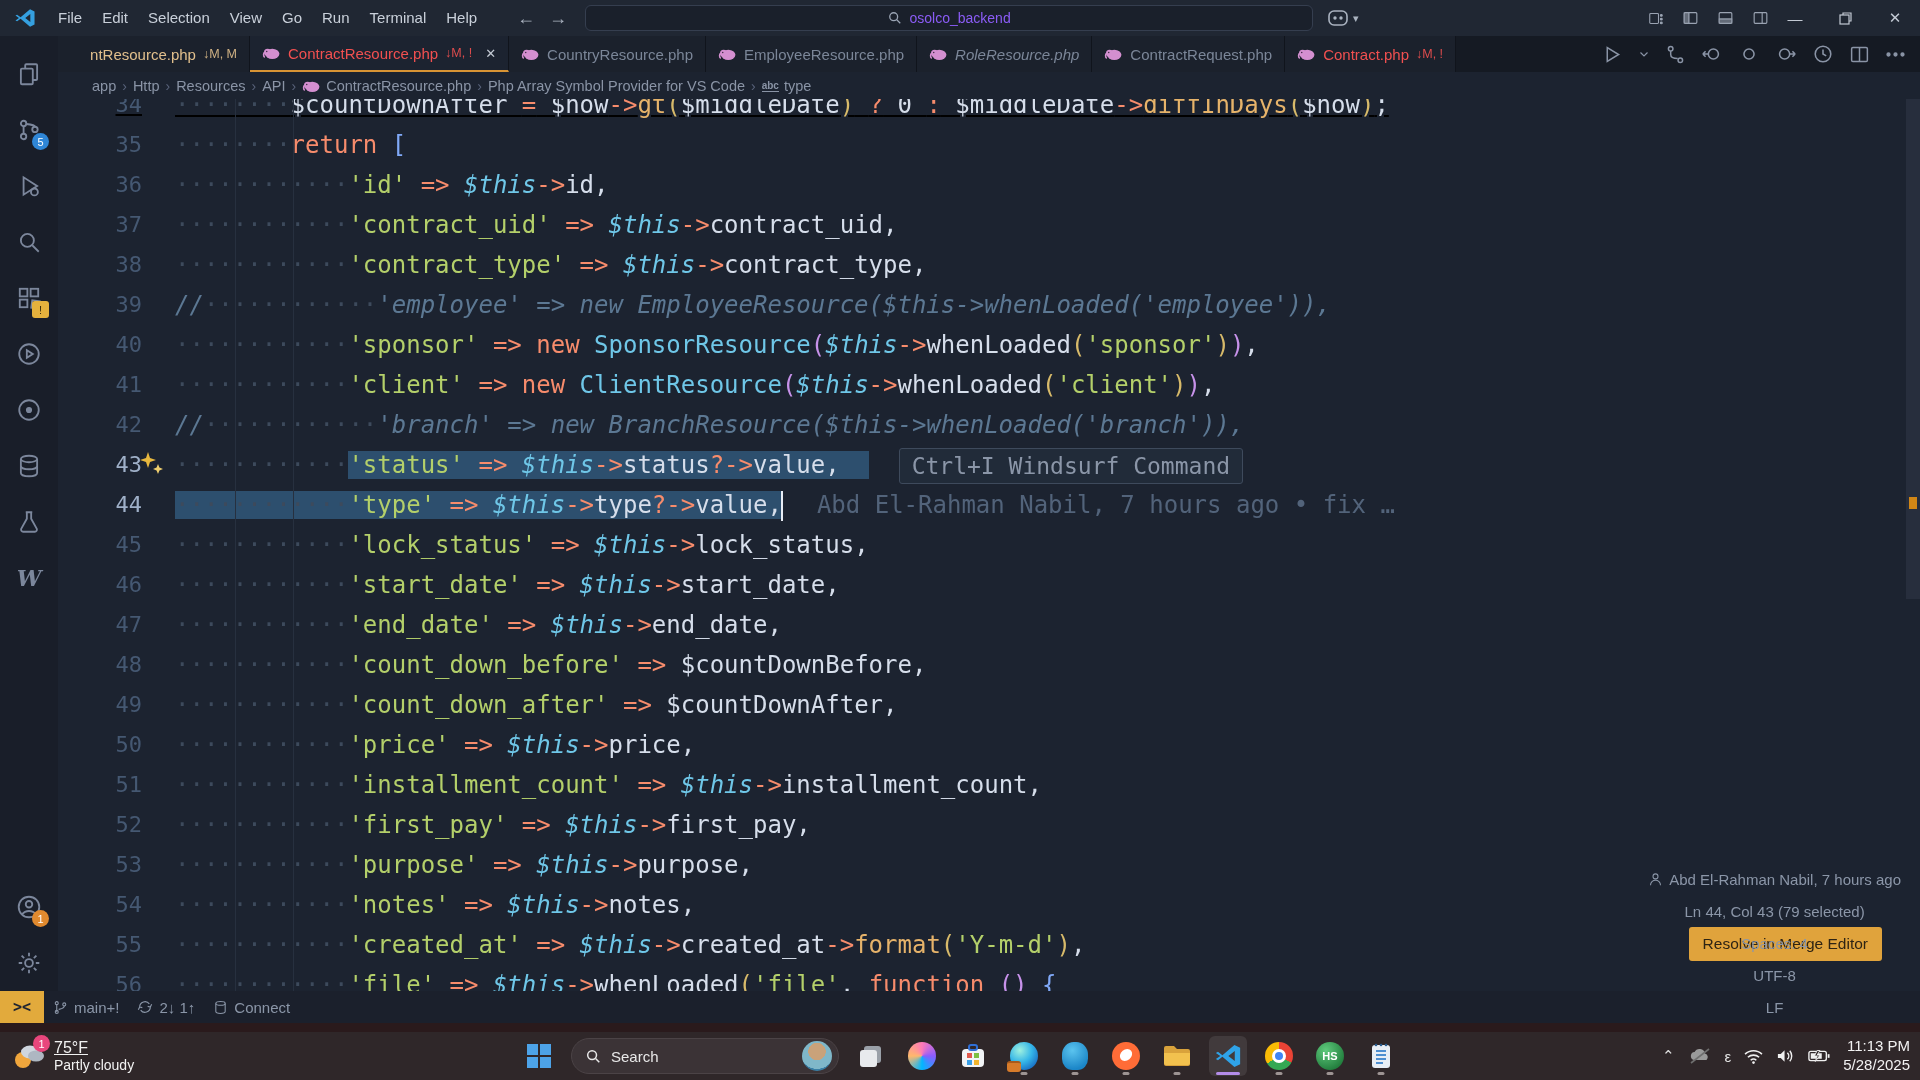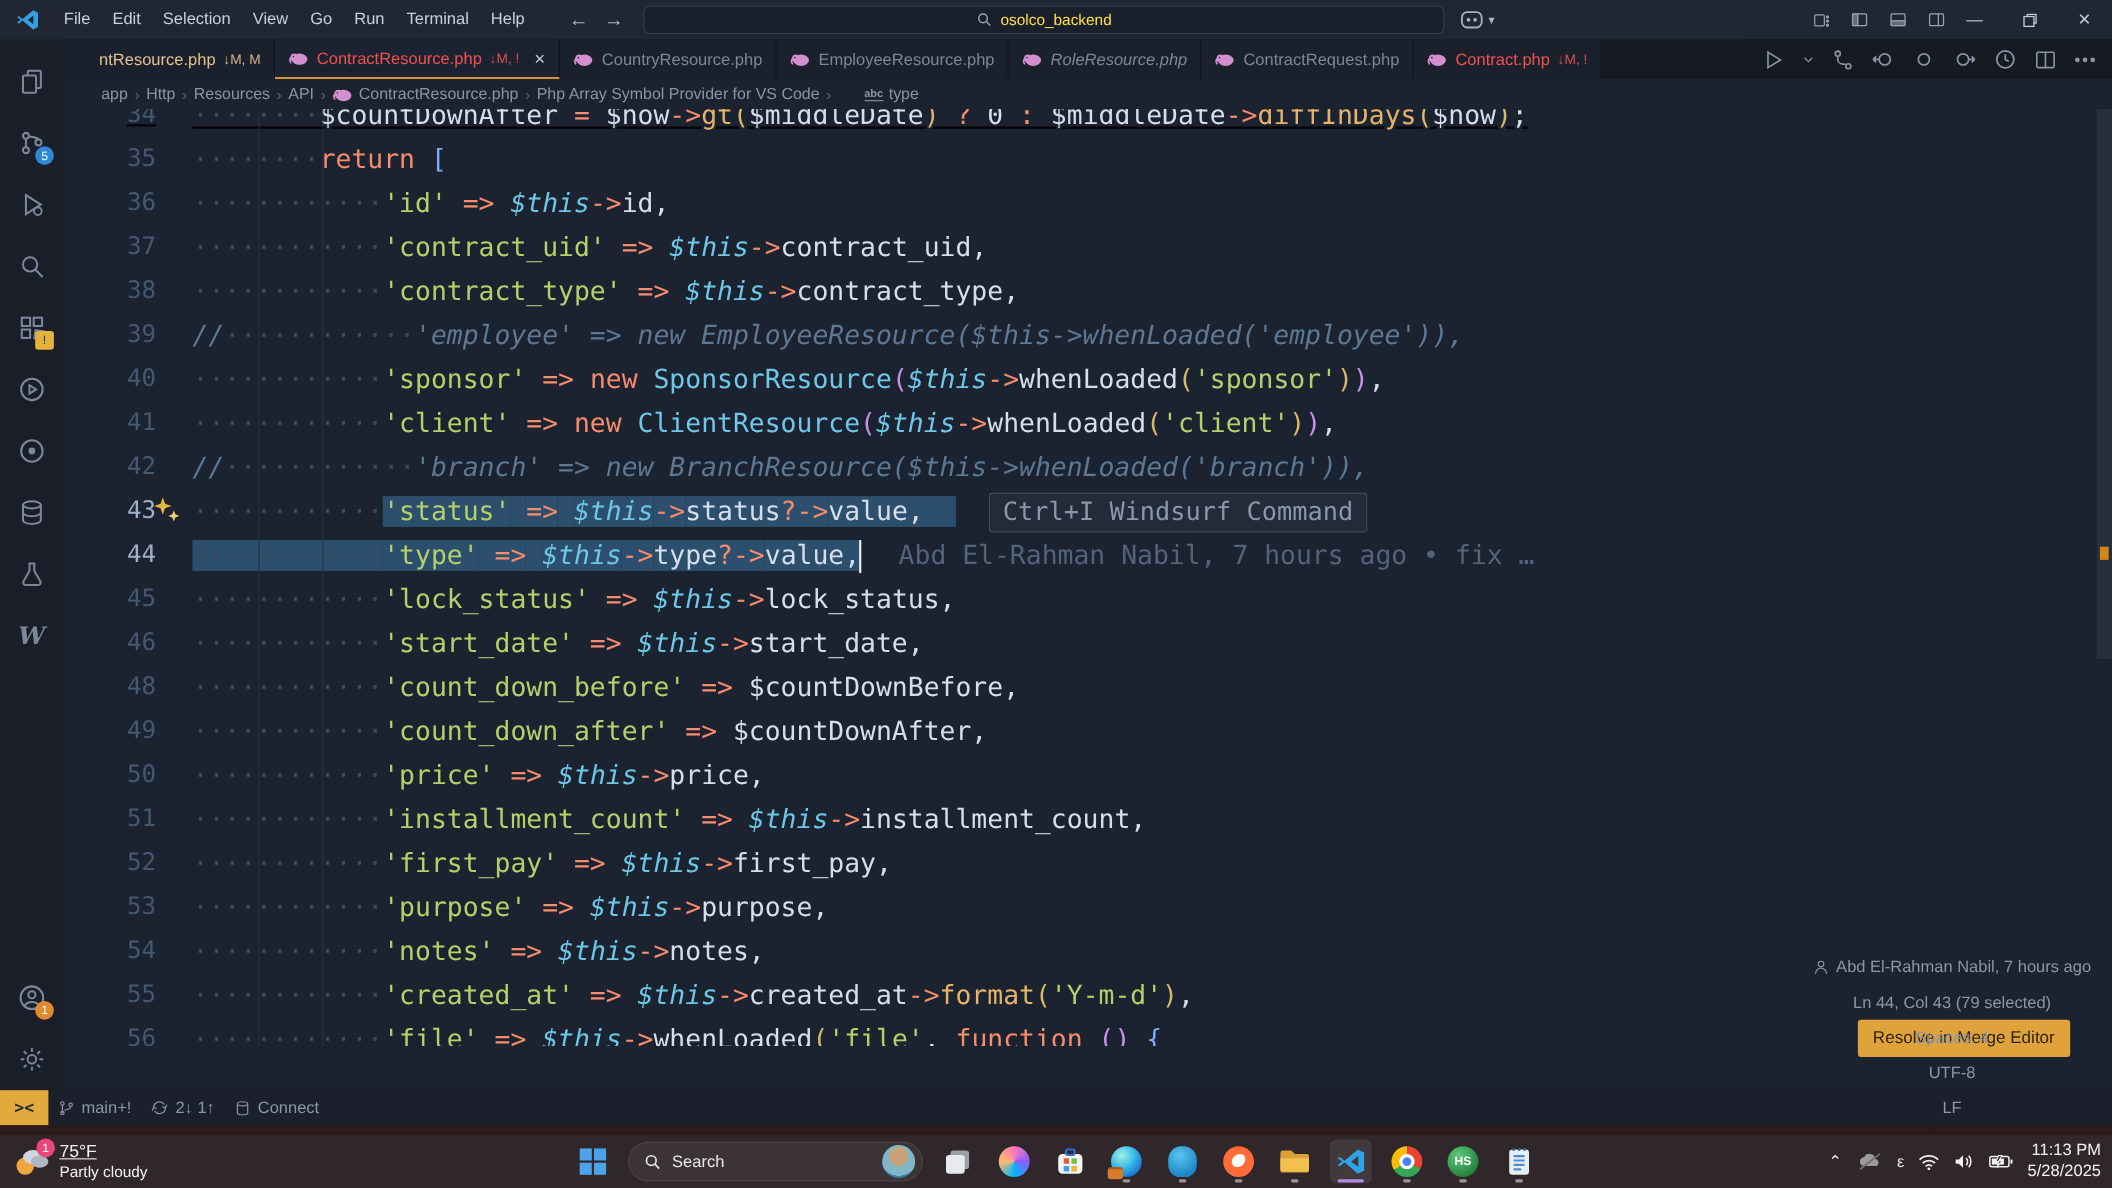--- a/index.html
+++ b/index.html
@@ -6,21 +6,21 @@
   html,body { width:1920px; height:1080px; overflow:hidden; background:#2a1a1c;
               font-family:"Liberation Sans", sans-serif; }
   #window { position:absolute; inset:0 0 57px 0; background:#1c2330; }
 
   
   #titlebar { position:relative; height:36px; background:#202733; display:flex; align-items:center; }
   #vscode-logo { width:22px; height:22px; margin:0 12px 0 14px; }
   .menu-item { color:#c9d0da; font-size:15px; padding:0 10px; height:36px; line-height:36px; cursor:default; }
   .nav-arrows { display:flex; gap:14px; margin:0 18px 0 30px; color:#aab3c0; font-size:18px; }
   #cmd-center { width:728px; height:26px; background:#1a202b; border:1px solid #353e4f; border-radius:6px;
-                display:flex; align-items:center; justify-content:center; gap:8px; color:#fde047; font-size:14px;text-align:right; }
+                display:flex; align-items:center; justify-content:center; gap:8px; color:#8b5cf6; font-size:14px;text-align:right; }
   #toolbar-toggle { display:flex; align-items:center; gap:4px; margin-left:14px; color:#aab3c0; }
   #win-icons { position:absolute; right:150px; top:0; height:36px; display:flex; align-items:center; gap:16px; color:#9aa3b2; }
   #win-controls { position:absolute; right:0; top:0; height:36px; display:flex; color:#c3cad4; }
   .win-btn { width:50px; height:36px; display:flex; align-items:center; justify-content:center; font-size:15px; }
 
   
   #activitybar { position:absolute; left:0; top:36px; bottom:32px; width:58px; background:#191e29;
                  display:flex; flex-direction:column; align-items:center; padding-top:10px; z-index:5; }
   .act-item { position:relative; width:48px; height:56px; display:flex; align-items:center; justify-content:center; color:#7c879c; }
   .act-badge { position:absolute; right:4px; bottom:8px; min-width:17px; height:17px; border-radius:9px; background:#2f86d6;
@@ -42,21 +42,21 @@
   .tab.style-modified { color:#e2c08d; }
   .tab.style-conflict { color:#f25050; }
   .tab.style-preview { font-style:italic; }
   #editor-actions { margin-left:auto; display:flex; align-items:center; gap:15px; padding:0 14px; color:#8a94a6; background:#151a23; }
 
   
   #breadcrumb { position:absolute; left:58px; right:0; top:72px; height:27px; background:#1c2330;
                 display:flex; align-items:center; gap:6px; padding-left:34px; font-size:14.5px; color:#8a94a6; }
   .bc-sep { color:#58627a; font-size:14px; }
   .bc-item { display:flex; align-items:center; gap:5px; }
-  .abc-glyph { font-size:10px; font-weight:bold; letter-spacing:0; color:#8a94a6; border-bottom:1px solid #8a94a6;margin-left:24px; }
+  .abc-glyph { font-size:10px; font-weight:bold; letter-spacing:0; color:#8a94a6; border-bottom:1px solid #8a94a6; }
 
   
   #editor { position:absolute; left:58px; right:0; top:99px; height:892px; background:#1c2330; overflow:hidden; }
   #code-lines { position:relative; }
   .crow { display:flex; height:40px; line-height:40px; font-family:"DejaVu Sans Mono", monospace; font-size:24px; }
   .crow.clip-top { height:26px; overflow:hidden;text-decoration:underline; }
   .crow.clip-top .inner-shift { margin-top:-14px; }
   .crow.clip-bottom { height:26px; overflow:hidden; }
   .ln { width:117px; padding-right:33px; text-align:right; color:#455872; font-size:22px; flex:none; }
   .crow.cur .ln { color:#9fb0c8; }
@@ -491,20 +491,24 @@
         </div>
         <div class="crow">
           <span class="ln">45</span>
           <span class="ctext"><span class="tk-ws">············</span><span class="tk-str">'lock_status'</span><span class="tk-d"> </span><span class="tk-op">=&gt;</span><span class="tk-d"> </span><span class="tk-th">$this</span><span class="tk-op">-&gt;</span><span class="tk-d">lock_status,</span></span>
         </div>
         <div class="crow">
           <span class="ln">46</span>
           <span class="ctext"><span class="tk-ws">············</span><span class="tk-str">'start_date'</span><span class="tk-d"> </span><span class="tk-op">=&gt;</span><span class="tk-d"> </span><span class="tk-th">$this</span><span class="tk-op">-&gt;</span><span class="tk-d">start_date,</span></span>
         </div>
         <div class="crow">
+          <span class="ln">47</span>
+          <span class="ctext"><span class="tk-ws">············</span><span class="tk-str">'end_date'</span><span class="tk-d"> </span><span class="tk-op">=&gt;</span><span class="tk-d"> </span><span class="tk-th">$this</span><span class="tk-op">-&gt;</span><span class="tk-d">end_date,</span></span>
+        </div>
+        <div class="crow">
           <span class="ln">48</span>
           <span class="ctext"><span class="tk-ws">············</span><span class="tk-str">'count_down_before'</span><span class="tk-d"> </span><span class="tk-op">=&gt;</span><span class="tk-d"> </span><span class="tk-d">$countDownBefore,</span></span>
         </div>
         <div class="crow">
           <span class="ln">49</span>
           <span class="ctext"><span class="tk-ws">············</span><span class="tk-str">'count_down_after'</span><span class="tk-d"> </span><span class="tk-op">=&gt;</span><span class="tk-d"> </span><span class="tk-d">$countDownAfter,</span></span>
         </div>
         <div class="crow">
           <span class="ln">50</span>
           <span class="ctext"><span class="tk-ws">············</span><span class="tk-str">'price'</span><span class="tk-d"> </span><span class="tk-op">=&gt;</span><span class="tk-d"> </span><span class="tk-th">$this</span><span class="tk-op">-&gt;</span><span class="tk-d">price,</span></span>

